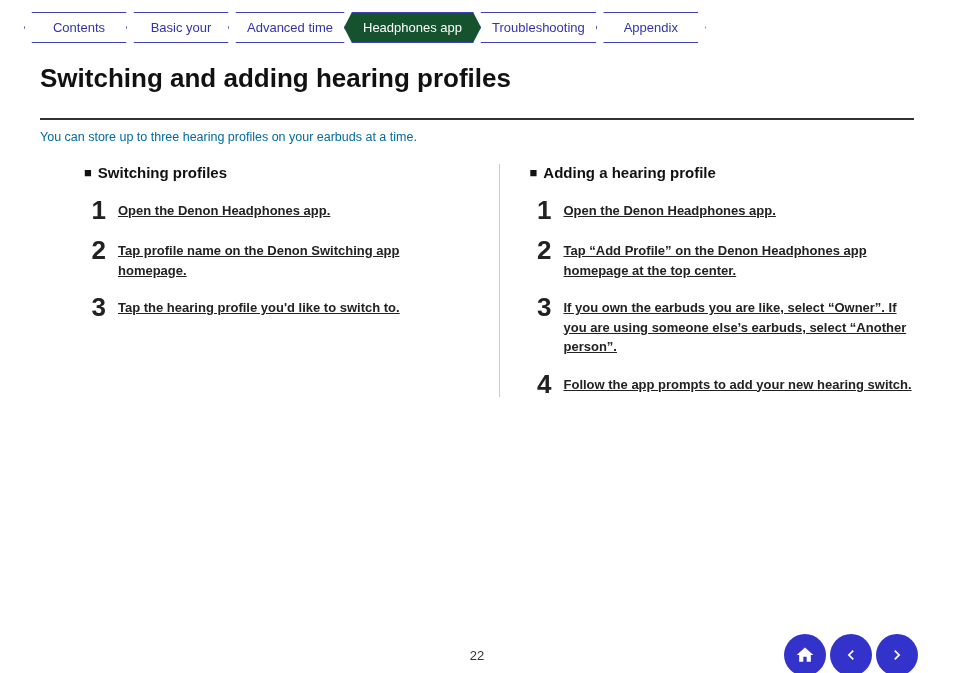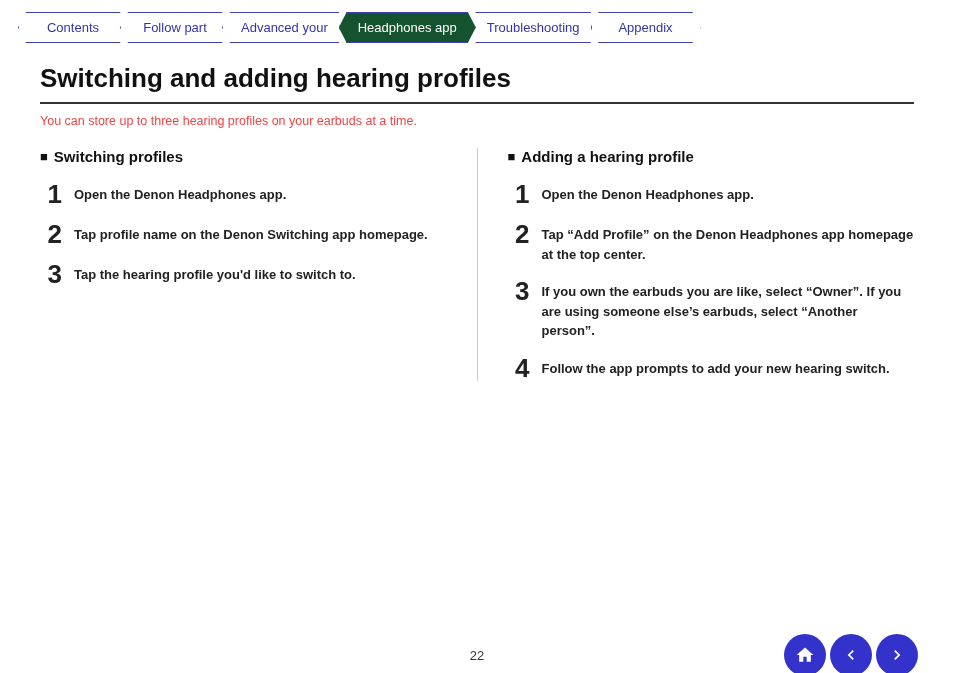--- a/index.html
+++ b/index.html
@@ -10,21 +10,21 @@
       height: 673px;
       overflow: hidden;
       position: relative;
       color: #222;
     }
 
     
     .tab-nav {
       display: flex;
       align-items: flex-end;
-      padding: 0 18px;
+      padding: 0 24px;
       padding-top: 12px;
       gap: 0;
     }
     .tab {
       display: flex;
       align-items: center;
       justify-content: center;
       padding: 7px 18px;
       font-size: 13px;
       border: 1.5px solid #4040b0;
@@ -47,33 +47,34 @@
     
     .main-content {
       padding: 20px 40px 0 40px;
     }
 
     .page-title {
       font-size: 26px;
       font-weight: bold;
       color: #111;
       border-bottom: 2px solid #333;
-      padding-bottom: 8px;
+      padding-bottom: 24px;
       margin-bottom: 10px;
     }
 
     .subtitle-text {
       font-size: 12.5px;
-      color: #ef4444;
+      color: #0369a1;
       margin-bottom: 20px;
     }
 
     .two-col {
       display: flex;
       gap: 0;
+      margin-left: 44px;
     }
 
     .col-left {
       flex: 1;
       padding-right: 30px;
       border-right: 1px solid #ccc;
     }
 
     .col-right {
       flex: 1;
@@ -115,20 +116,21 @@
       min-width: 22px;
       text-align: right;
     }
 
     .step-text {
       font-size: 13px;
       font-weight: bold;
       color: #222;
       padding-top: 4px;
       line-height: 1.5;
+      text-decoration: underline;
     }
 
     
     .page-footer {
       position: absolute;
       bottom: 18px;
       left: 0;
       right: 0;
       display: flex;
       align-items: center;
@@ -173,22 +175,22 @@
       fill: #fff;
       width: 20px;
       height: 20px;
     }
   </style>
 </head>
 <body>
 
 <nav class="tab-nav">
 <div class="tab">Contents</div>
-    <div class="tab">Follow part</div>
-    <div class="tab">Advanced your</div>
+    <div class="tab">Basic your</div>
+    <div class="tab">Advanced time</div>
     <div class="tab active">Headphones app</div>
     <div class="tab">Troubleshooting</div>
     <div class="tab">Appendix</div>
   </nav>
 
 <div class="main-content">
   <h1 class="page-title">Switching and adding hearing profiles</h1>
   <p class="subtitle-text">You can store up to three hearing profiles on your earbuds at a time.</p>
 
   <div class="two-col">

